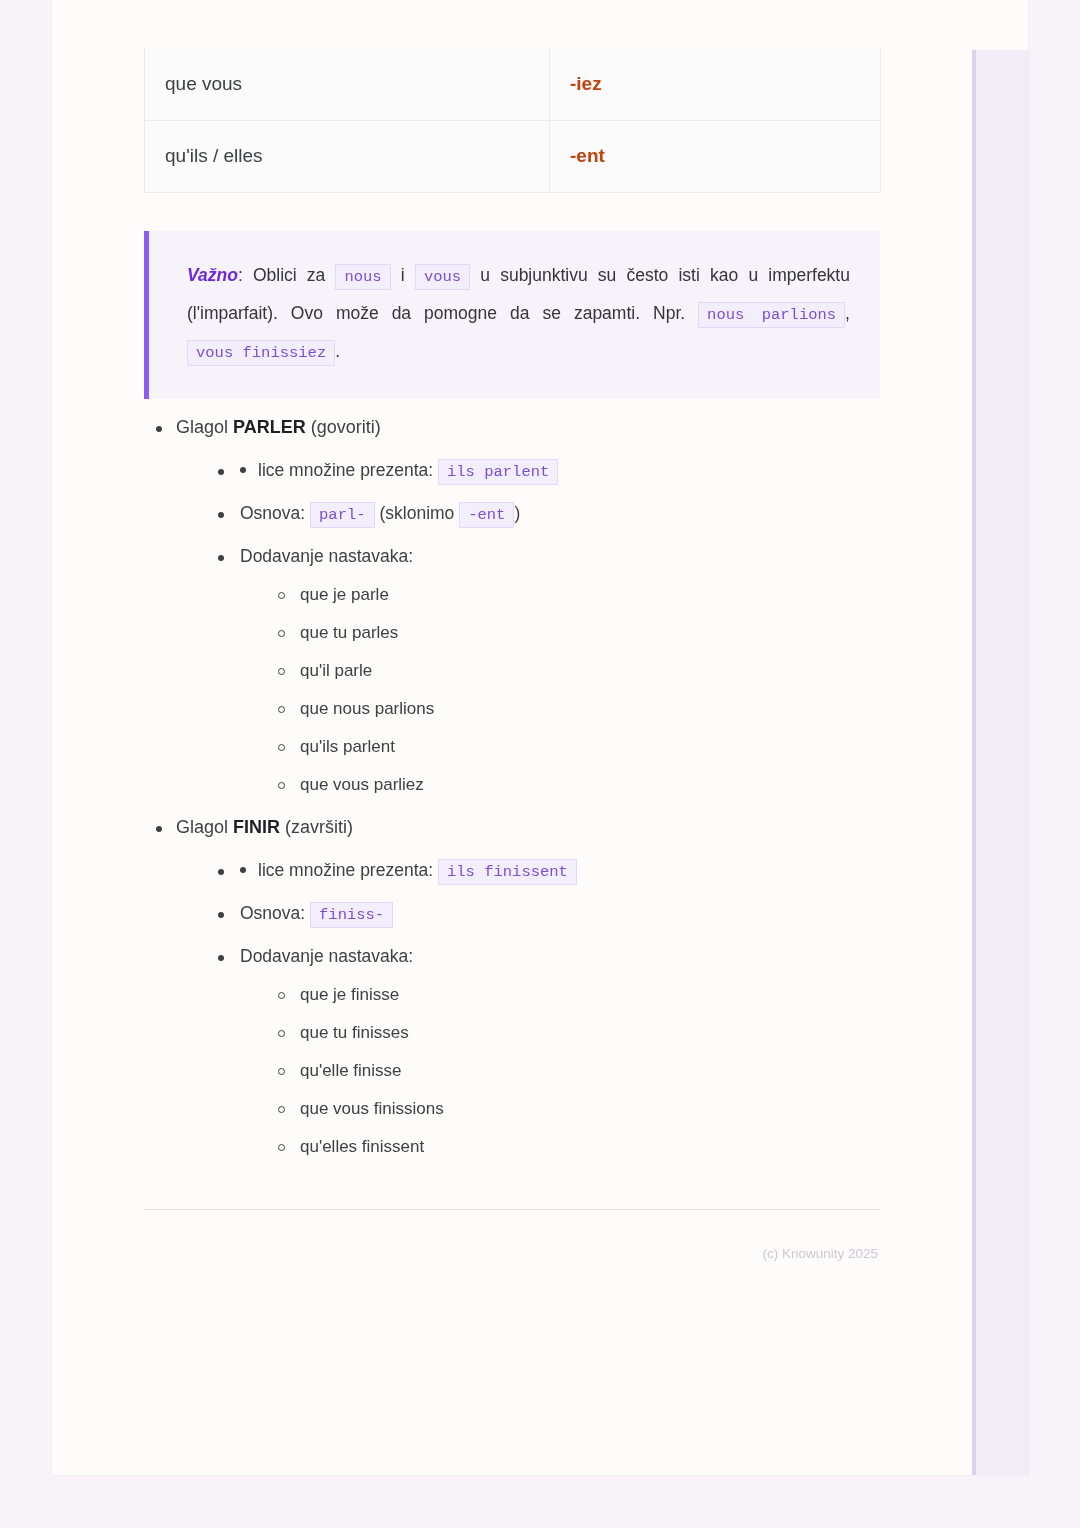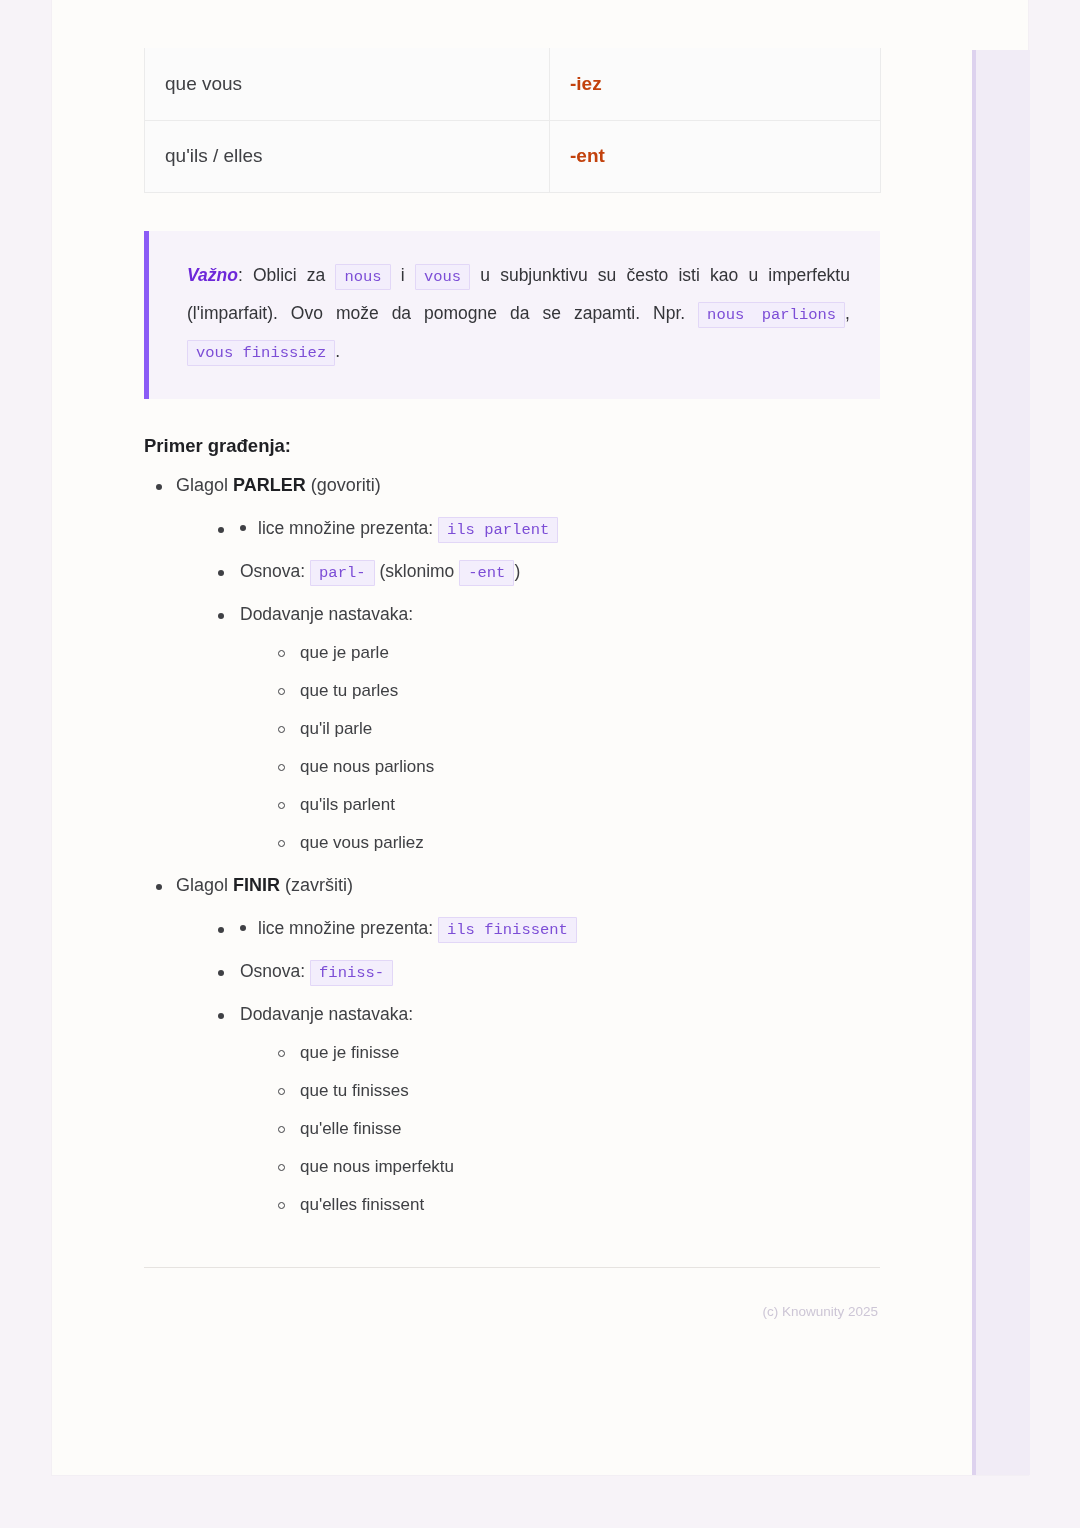--- a/index.html
+++ b/index.html
@@ -224,21 +224,20 @@
       <p><b>Važno</b><span>: Oblici za</span>
         <code class="chip">nous</code>
         <span>i</span>
         <code class="chip">vous</code>
         <span>u subjunktivu su često isti kao u imperfektu (l'imparfait). Ovo može da pomogne da se zapamti. Npr.</span>
         <code class="chip">nous parlions</code><span>,</span>
         <code class="chip">vous finissiez</code><span>.</span>
       </p>
     </div>
 
-    <h3 class="subhead">Primer građenja:</h3>
 
     <ul class="lvl1">
 
       <li class="item">
         <span class="bullet"></span>
         <span class="item-title"><span>Glagol </span><b>PARLER</b><span> (govoriti)</span></span>
 
         <ul class="lvl2">
           <li>
             <span class="bullet"></span>
@@ -282,21 +281,21 @@
             <span>Osnova:</span>
             <code class="chip">finiss-</code>
           </li>
           <li>
             <span class="bullet"></span>
             <span>Dodavanje nastavaka:</span>
             <ul class="lvl3">
               <li><span class="hollow"></span><span>que je finisse</span></li>
               <li><span class="hollow"></span><span>que tu finisses</span></li>
               <li><span class="hollow"></span><span>qu'elle finisse</span></li>
-              <li><span class="hollow"></span><span>que nous imperfektu</span></li>
+              <li><span class="hollow"></span><span>que vous finissions</span></li>
               <li><span class="hollow"></span><span>qu'elles finissent</span></li>
             </ul>
           </li>
         </ul>
       </li>
 
     </ul>
 
     <hr class="rule">
 

